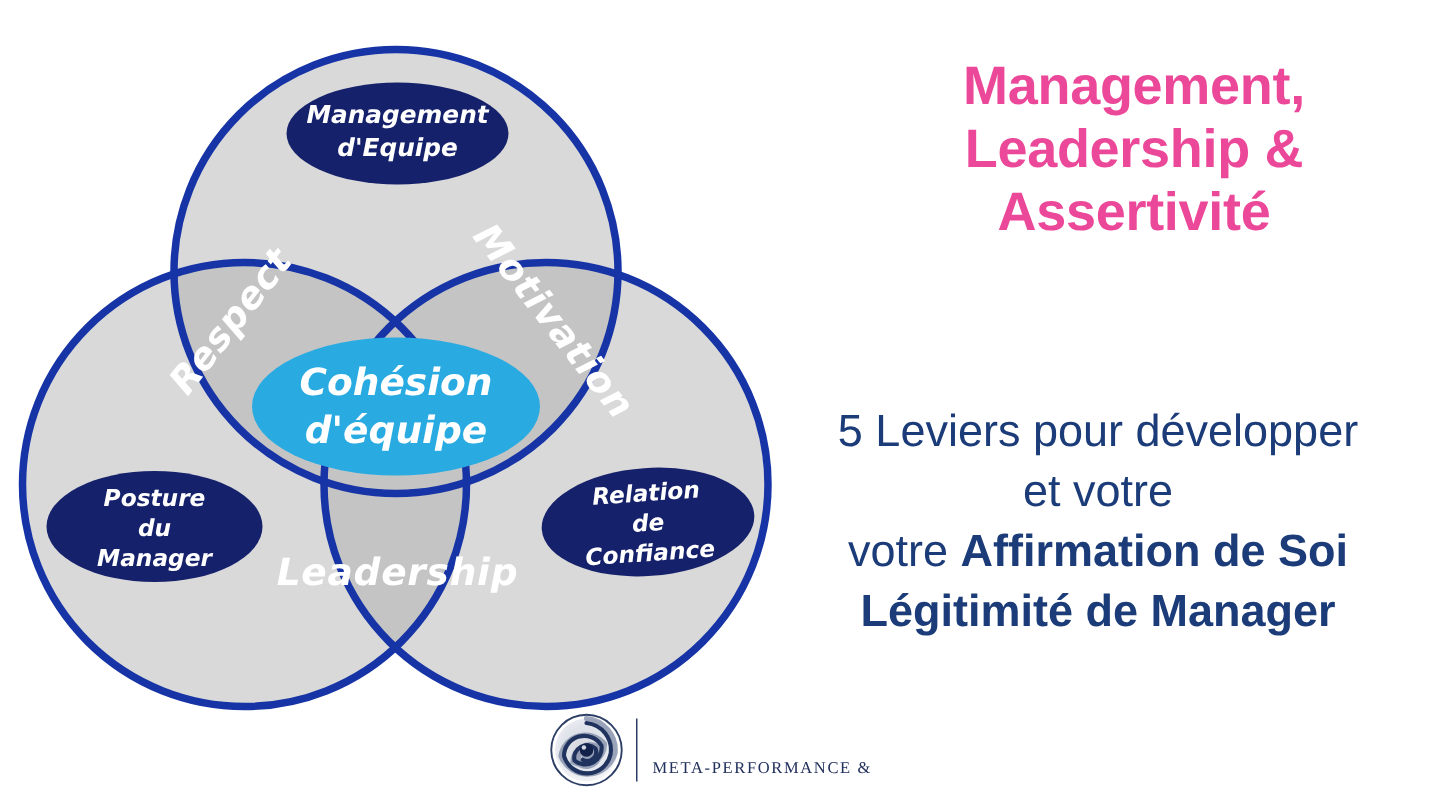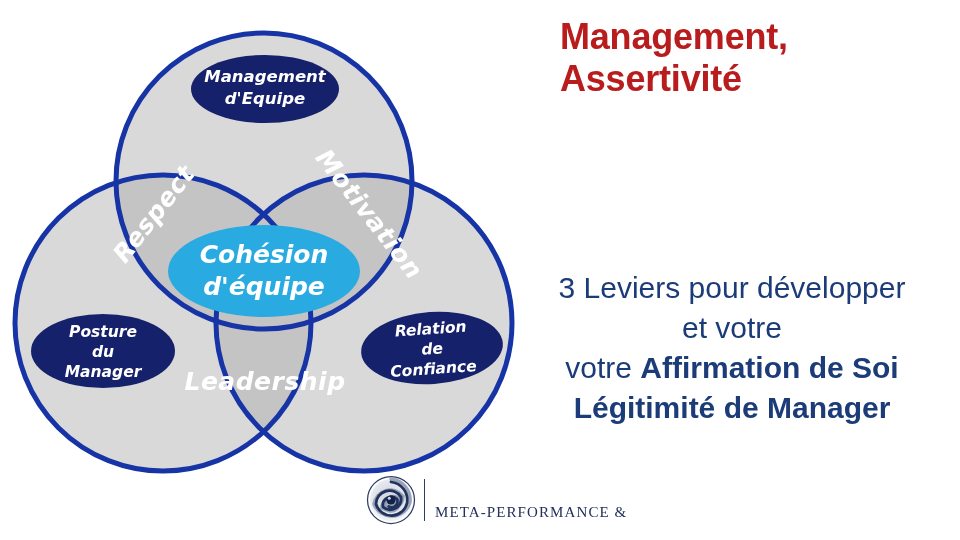--- a/index.html
+++ b/index.html
@@ -59,24 +59,24 @@
     font-family: "DejaVu Sans", sans-serif;
     font-style: italic;
     font-weight: bold;
     font-size: 25px;
   }
 
   
   #title-block {
     position: absolute;
     left: 560px;
-    top: 16px;
+    top: 36px;
     width: 392px;
-    text-align: left;
-    color: #b91c1c;
+    text-align: center;
+    color: #ec4899;
     font-family: "Liberation Sans", sans-serif;
     font-weight: bold;
     font-size: 36px;
     line-height: 1.16;
     letter-spacing: -0.2px;
   }
   #subtitle-block {
     position: absolute;
     left: 508px;
     top: 268px;
@@ -110,21 +110,21 @@
   #logo-divider {
     width: 1px;
     height: 42px;
     background: #2a3d66;
     margin: 0 10px 0 8px;
     flex: 0 0 1px;
   }
   #logo-text {
     color: #22305c;
     font-family: "Liberation Serif", serif;
-    font-size: 15px;
+    font-size: 11px;
     letter-spacing: 1.1px;
     line-height: 1.65;
     white-space: nowrap;
     margin-top: 24px;
   }
 </style>
 </head>
 <body>
 
 <div id="stage">
@@ -211,25 +211,26 @@
       <g>
         <ellipse cx="264" cy="271" rx="96" ry="46" fill="#29ABE2"></ellipse>
         <text class="center-text" x="264" y="263" text-anchor="middle">Cohésion</text>
         <text class="center-text" x="264" y="295" text-anchor="middle">d'équipe</text>
       </g>
     </svg>
   </div>
 
   <div id="title-block">
     <div>Management,</div>
+    <div>Leadership &amp;</div>
     <div>Assertivité</div>
   </div>
 
   <div id="subtitle-block">
-    <div>3 Leviers pour développer</div>
+    <div>5 Leviers pour développer</div>
     <div>et votre</div>
     <div><span>votre </span><span class="b">Affirmation de Soi</span></div>
     <div class="b">Légitimité de Manager</div>
   </div>
 
   <div id="logo">
     <svg id="logo-mark" viewBox="0 0 100 100">
       <circle cx="50" cy="50" r="47" fill="#ffffff" stroke="#2e3f66" stroke-width="2.5"></circle>
       <circle cx="50" cy="50" r="42" fill="url(#spiralGrad)" opacity="0.18"></circle>
       <path d="M50 8 A42 42 0 0 1 88 54 A38 38 0 0 1 16 58 A33 33 0 0 1 74 42 A28 28 0 0 1 32 66 A23 23 0 0 1 66 46 A18 18 0 0 1 42 70 A13 13 0 0 1 58 50 A8 8 0 0 1 47 58" fill="none" stroke="#7d8aa6" stroke-width="7" stroke-linecap="round" opacity="0.75"></path>

